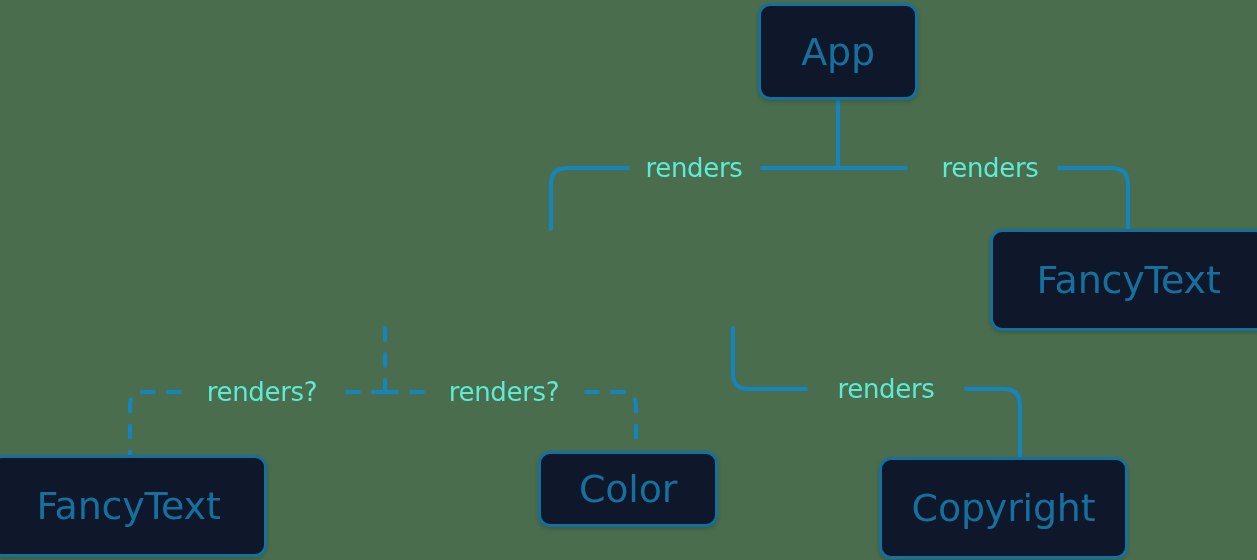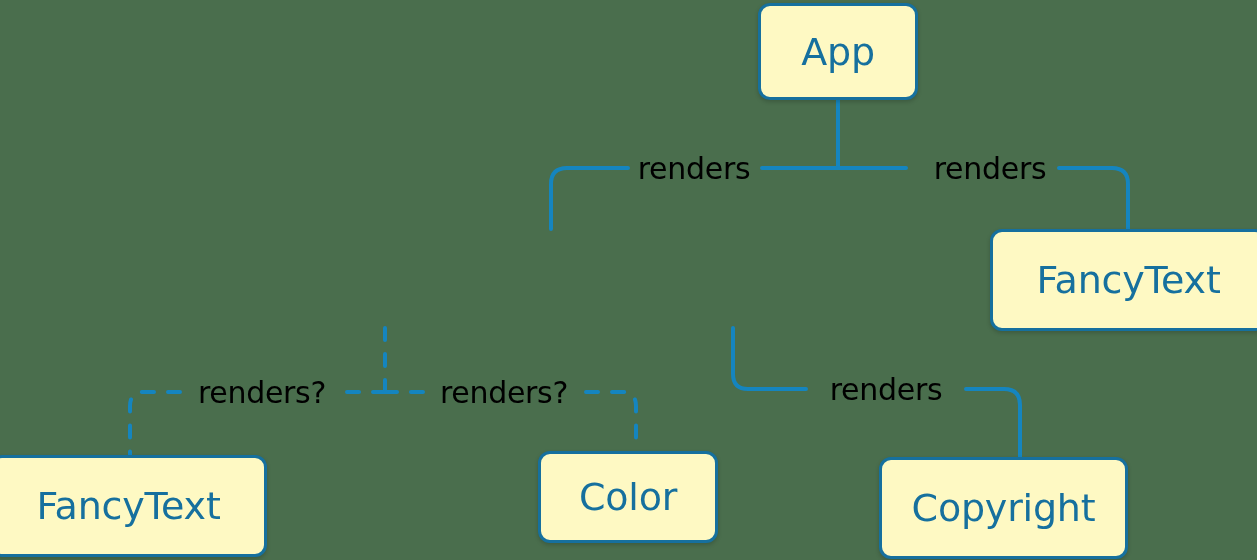--- a/index.html
+++ b/index.html
@@ -16,41 +16,41 @@
     font-family: "DejaVu Sans", sans-serif;
   }
   #diagram-svg {
     position: absolute;
     inset: 0;
     width: 1257px;
     height: 560px;
   }
   .node-box {
     position: absolute;
-    background: #fef9c3;
+    background: #0f172a;
     border: 3px solid #16709e;
     border-radius: 12px;
     box-sizing: border-box;
     display: flex;
     align-items: center;
     justify-content: center;
     box-shadow: 0 2px 4px rgba(0,0,0,0.18);
   }
   .node-label {
     color: #16709e;
     font-family: "DejaVu Sans", sans-serif;
     font-weight: 400;
     letter-spacing: -0.2px;
     white-space: nowrap;
   }
   .edge-label {
     position: absolute;
-    color: #000000;
+    color: #5eead4;
     font-family: "DejaVu Sans", sans-serif;
-    font-size: 30px;
+    font-size: 26px;
     font-weight: 400;
     white-space: nowrap;
     transform: translate(-50%, -50%);
     letter-spacing: -0.3px;
   }
 </style>
 </head>
 <body>
 
 <div id="canvas">
@@ -78,21 +78,21 @@
 
 
   <div class="node-box" style="left:990px; top:229px; width:277px; height:102px;">
     <span class="node-label" style="font-size:38px;">FancyText</span>
   </div>
 
   <div class="node-box" style="left:-10px; top:455px; width:277px; height:102px;">
     <span class="node-label" style="font-size:38px;">FancyText</span>
   </div>
 
-  <div class="node-box" style="left:538px; top:451px; width:180px; height:92px;text-align:right;">
+  <div class="node-box" style="left:538px; top:451px; width:180px; height:76px;text-align:right;">
     <span class="node-label" style="font-size:38px;">Color</span>
   </div>
 
   <div class="node-box" style="left:879px; top:457px; width:249px; height:102px;text-align:center;">
     <span class="node-label" style="font-size:38px;">Copyright</span>
   </div>
 
   <div class="edge-label" style="left:694px; top:168px;">renders</div>
 
   <div class="edge-label" style="left:990px; top:168px;">renders</div>

